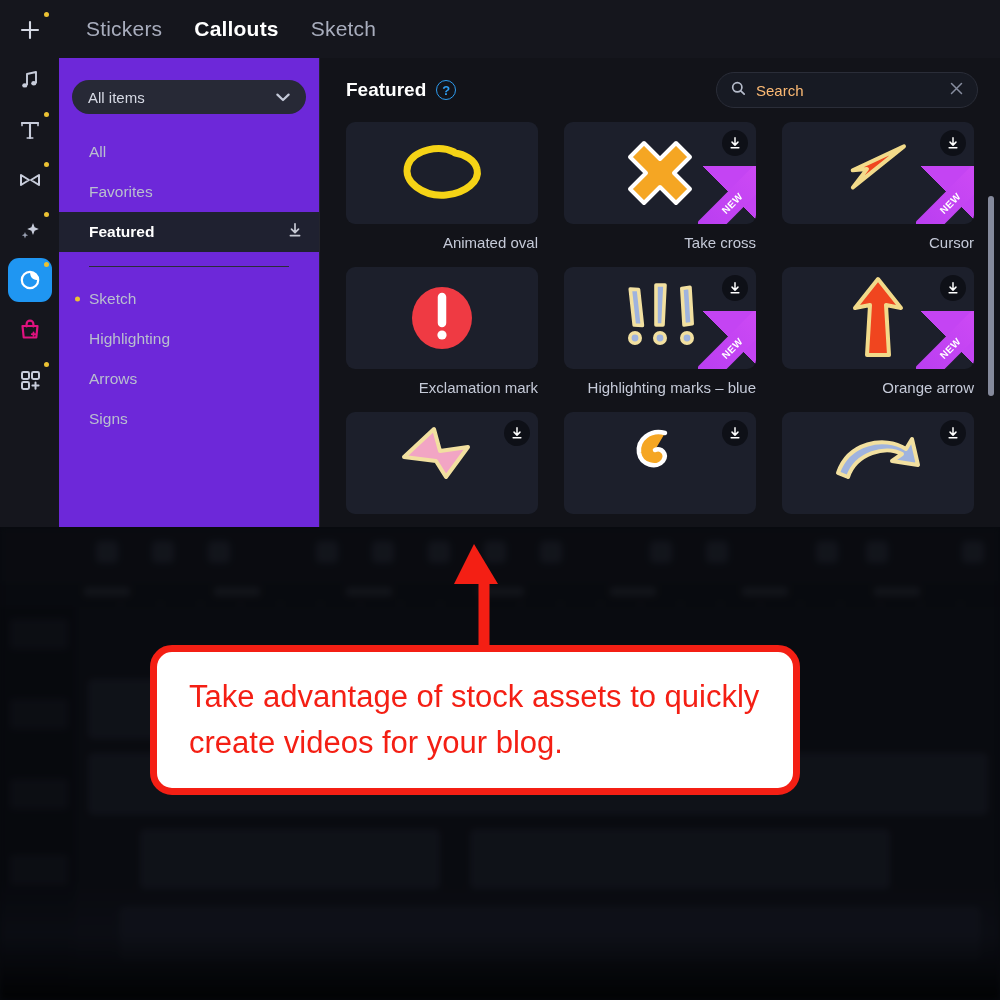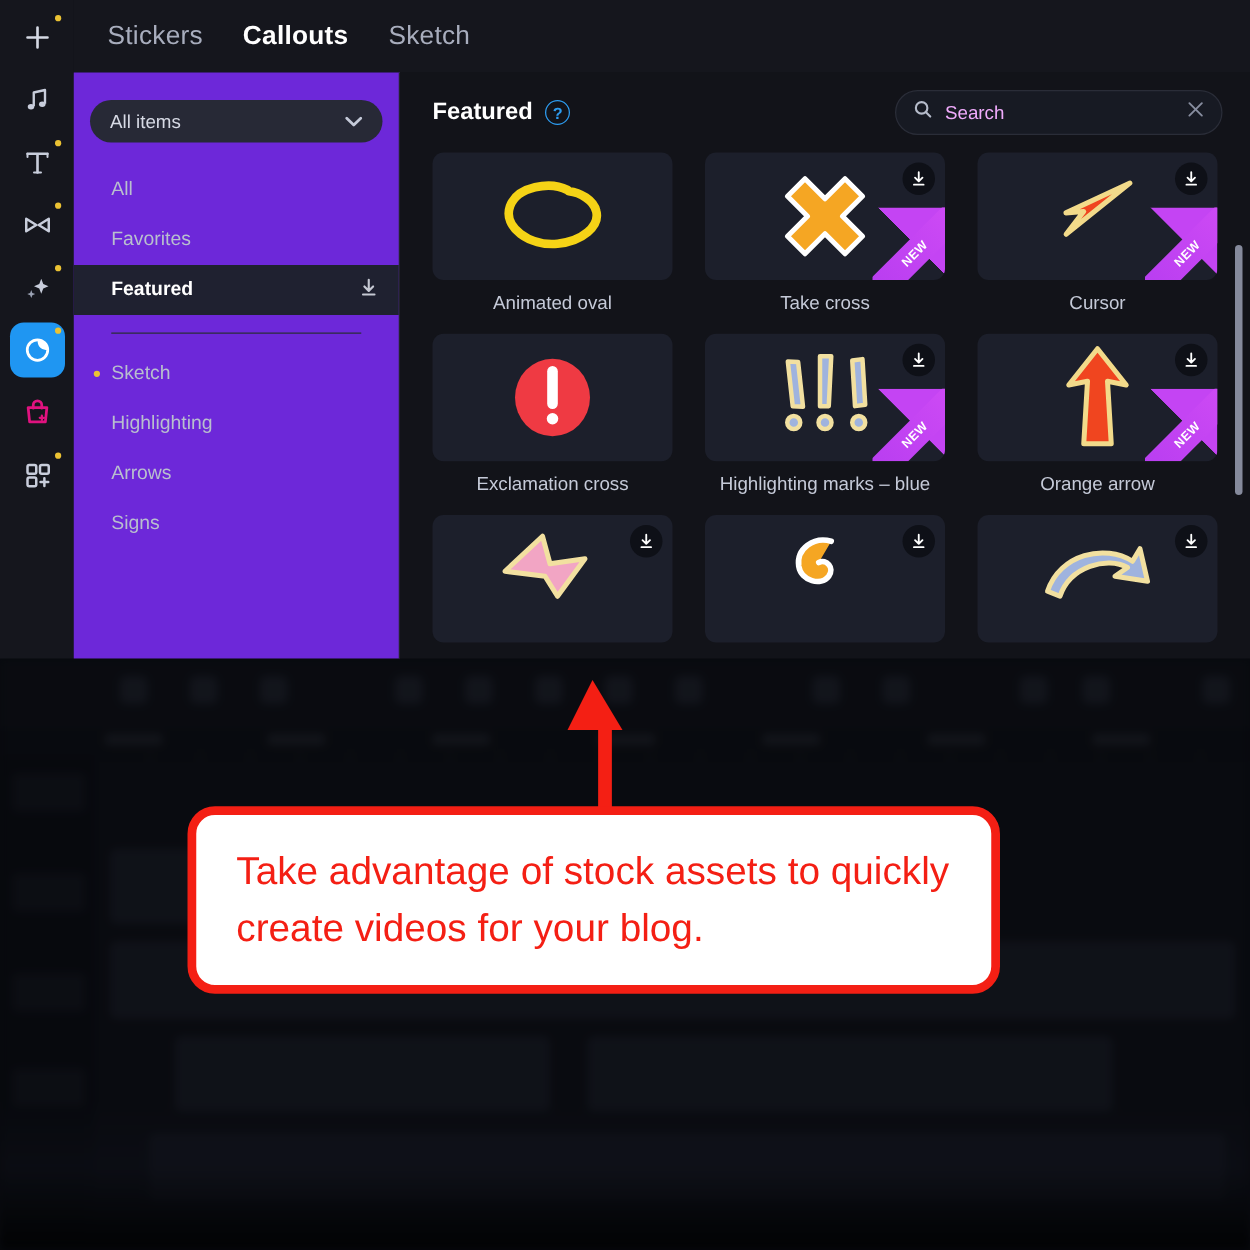--- a/index.html
+++ b/index.html
@@ -85,35 +85,35 @@
     width: 20px; height: 20px; margin-left: 10px; border-radius: 50%;
     border: 1.6px solid #2d9cf0; color: #2d9cf0;
     font-size: 13px; font-weight: 700;
     display: flex; align-items: center; justify-content: center;
   }
   #search {
     margin-left: auto; width: 262px; height: 36px;
     background: #171a23; border: 1px solid #2a2d38; border-radius: 18px;
     display: flex; align-items: center; padding: 0 14px; gap: 10px;
   }
-  #search .ph { color: #f0abfc; font-size: 15px; flex: 1; }
+  #search .ph { color: #fdba74; font-size: 15px; flex: 1; }
   #search .x { color: #787e90; font-size: 16px; }
 
   #grid {
     display: grid; grid-template-columns: repeat(3, 1fr);
     gap: 14px 26px; padding: 0 26px;
   }
   .cell { position: relative; }
   .thumb {
     position: relative; height: 102px; background: #1c1f2b;
     border-radius: 9px; overflow: hidden;
     display: flex; align-items: center; justify-content: center;
   }
   .cap {
-    margin-top: 9px; text-align: center; color: #c5cad8;
+    margin-top: 9px; text-align: right; color: #c5cad8;
     font-size: 15px; line-height: 20px;
   }
   .dlbtn {
     position: absolute; right: 8px; top: 8px; width: 26px; height: 26px;
     border-radius: 50%; background: #0e1017;
     display: flex; align-items: center; justify-content: center;
   }
   .newbadge {
     position: absolute; right: 0; bottom: 0; width: 58px; height: 58px;
     overflow: hidden;
@@ -364,21 +364,21 @@
         </div>
 
         <div class="cell">
           <div class="thumb">
             <svg width="72" height="72" viewBox="0 0 72 72">
               <ellipse cx="36" cy="36" rx="30" ry="31" fill="#ef3a43"></ellipse>
               <path d="M36 15v26" stroke="#fff" stroke-width="8.5" stroke-linecap="round"></path>
               <circle cx="36" cy="53" r="4.6" fill="#fff"></circle>
             </svg>
           </div>
-          <div class="cap">Exclamation cross</div>
+          <div class="cap">Exclamation mark</div>
         </div>
 
         <div class="cell">
           <div class="thumb">
             <svg width="92" height="84" viewBox="0 0 92 84">
               <g stroke="#f2e0a0" stroke-width="3.6" stroke-linejoin="round" fill="#9fb3de">
                 <path d="M20 12l8 2-3 36-8-2z" transform="rotate(-11 24 32)"></path>
                 <circle cx="21" cy="62" r="5.2"></circle>
                 <path d="M42 9h9l-2 40h-7z"></path>
                 <circle cx="46" cy="62" r="5.2"></circle>

